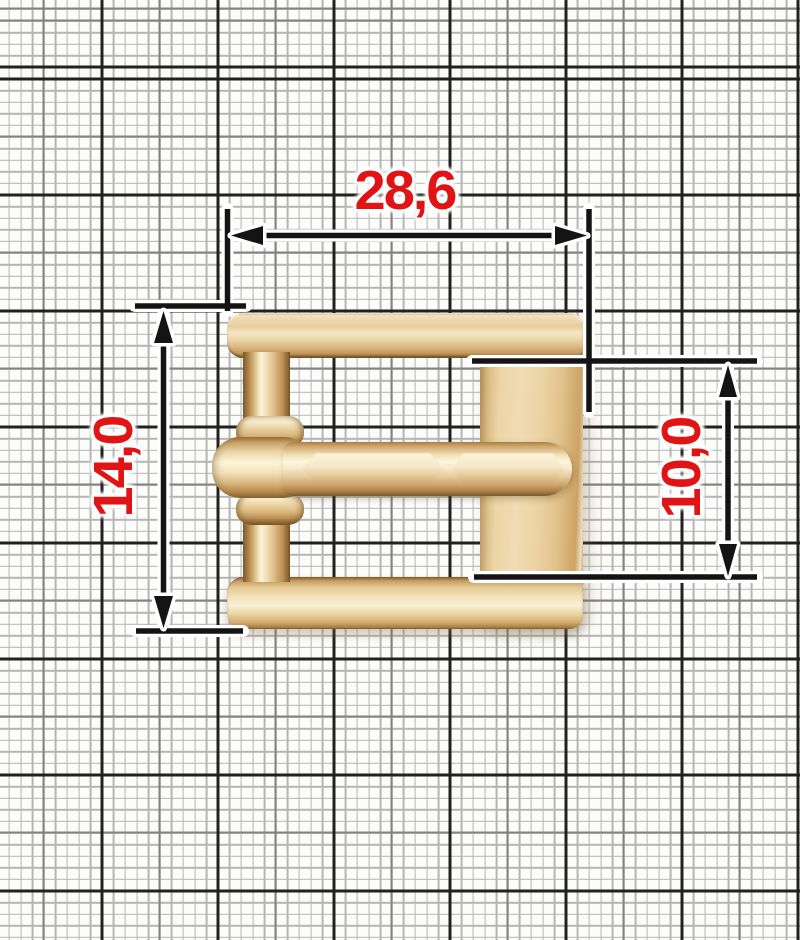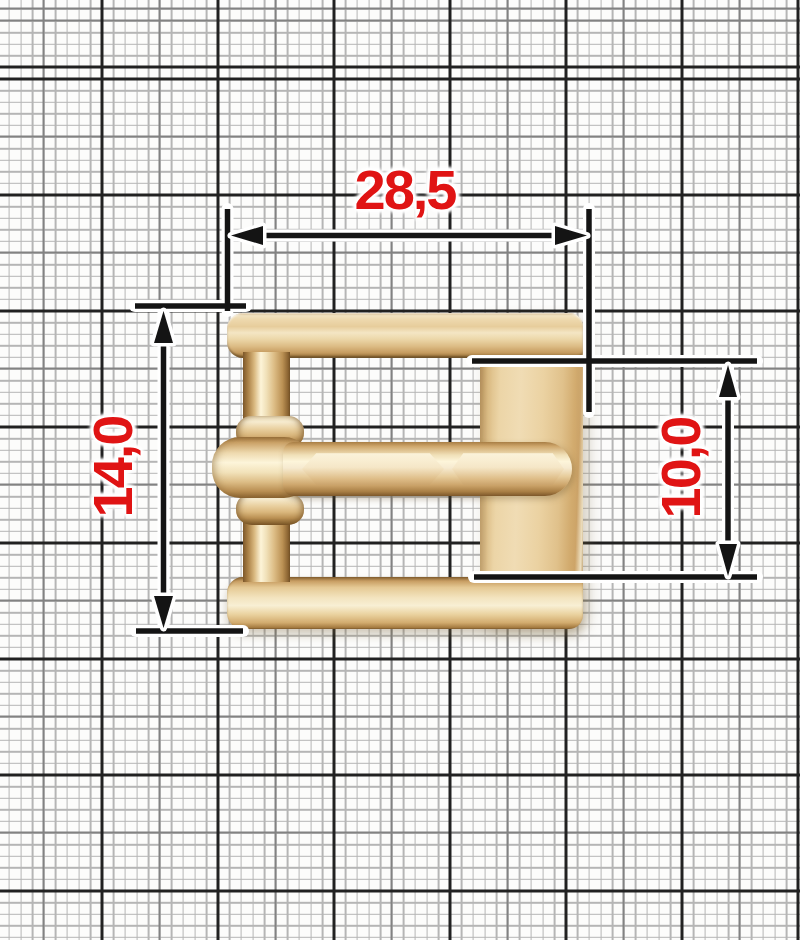--- a/index.html
+++ b/index.html
@@ -136,17 +136,17 @@
     <g fill="#141414">
       <polygon points="231,235.5 263,226 263,245"></polygon>
       <polygon points="587,235.5 555,226 555,245"></polygon>
       <polygon points="163.5,311 154,343 173,343"></polygon>
       <polygon points="163.5,628 154,596 173,596"></polygon>
       <polygon points="728,365 719,397 737,397"></polygon>
       <polygon points="728,576 719,544 737,544"></polygon>
     </g>
   </svg>
 
-  <div class="dim-label label-width">28,5</div>
+  <div class="dim-label label-width">28,6</div>
   <div class="dim-label label-height">14,0</div>
   <div class="dim-label label-inner">10,0</div>
 
 </div>
 
 </body></html>

